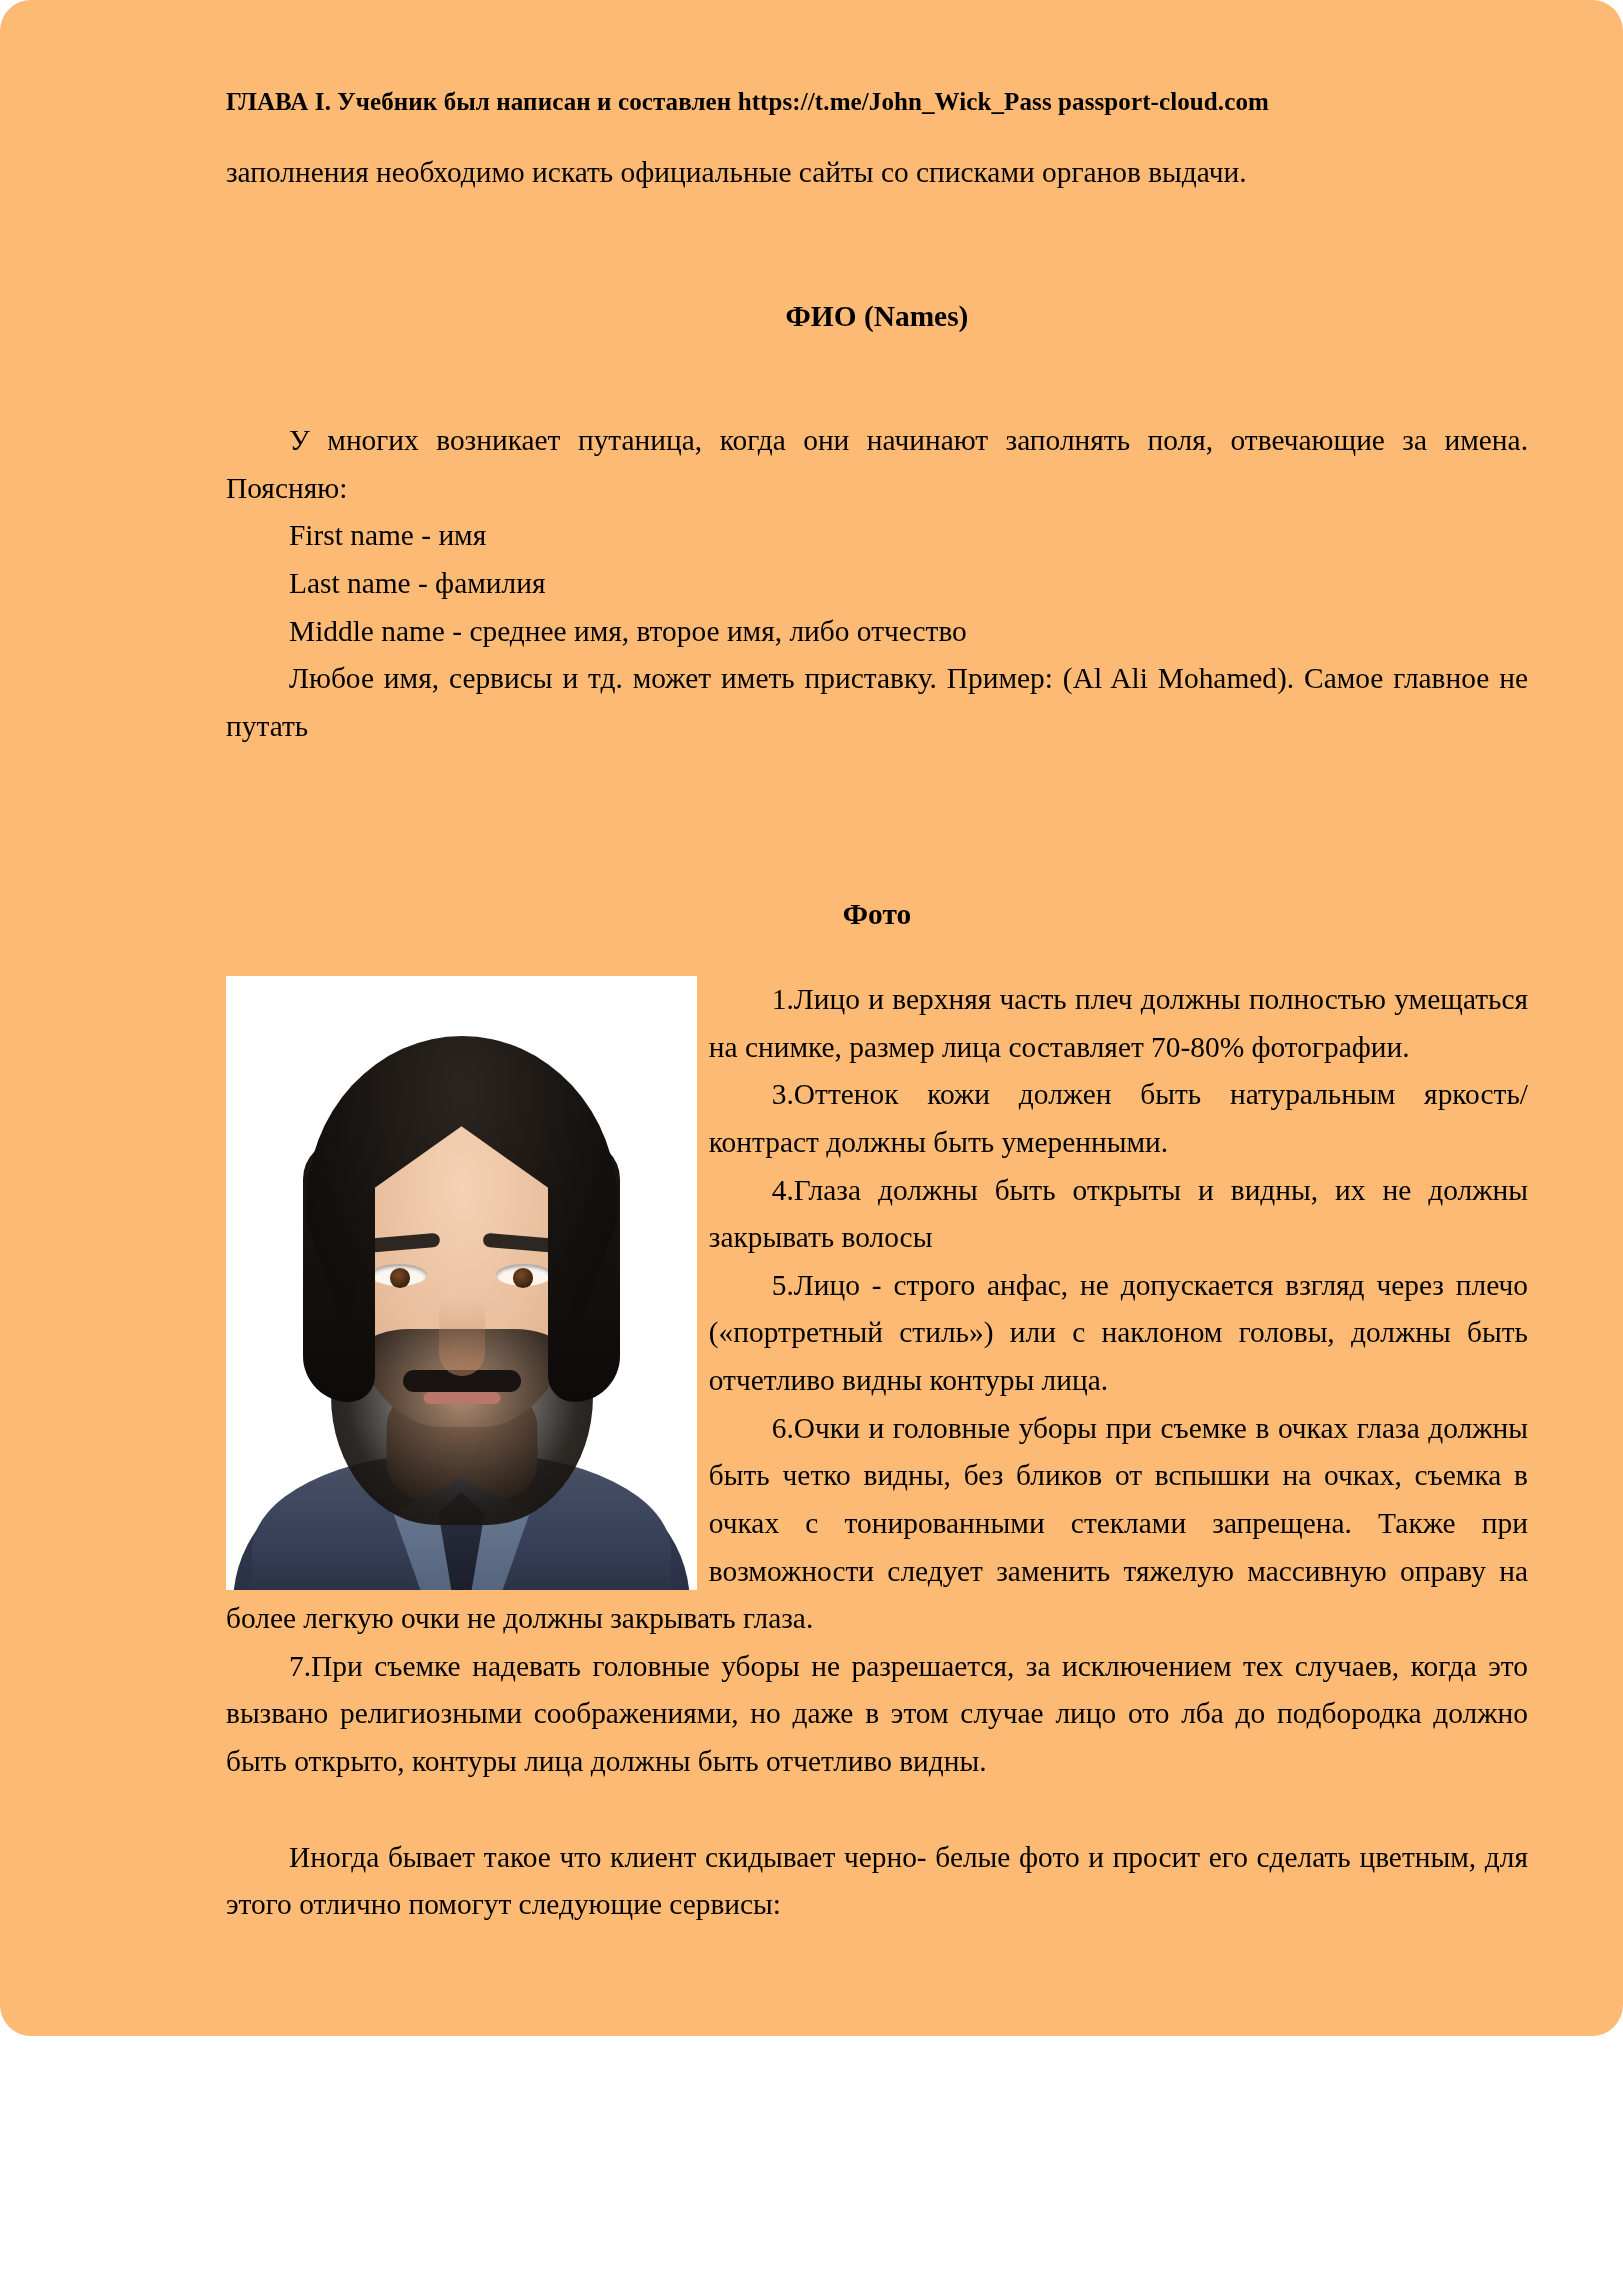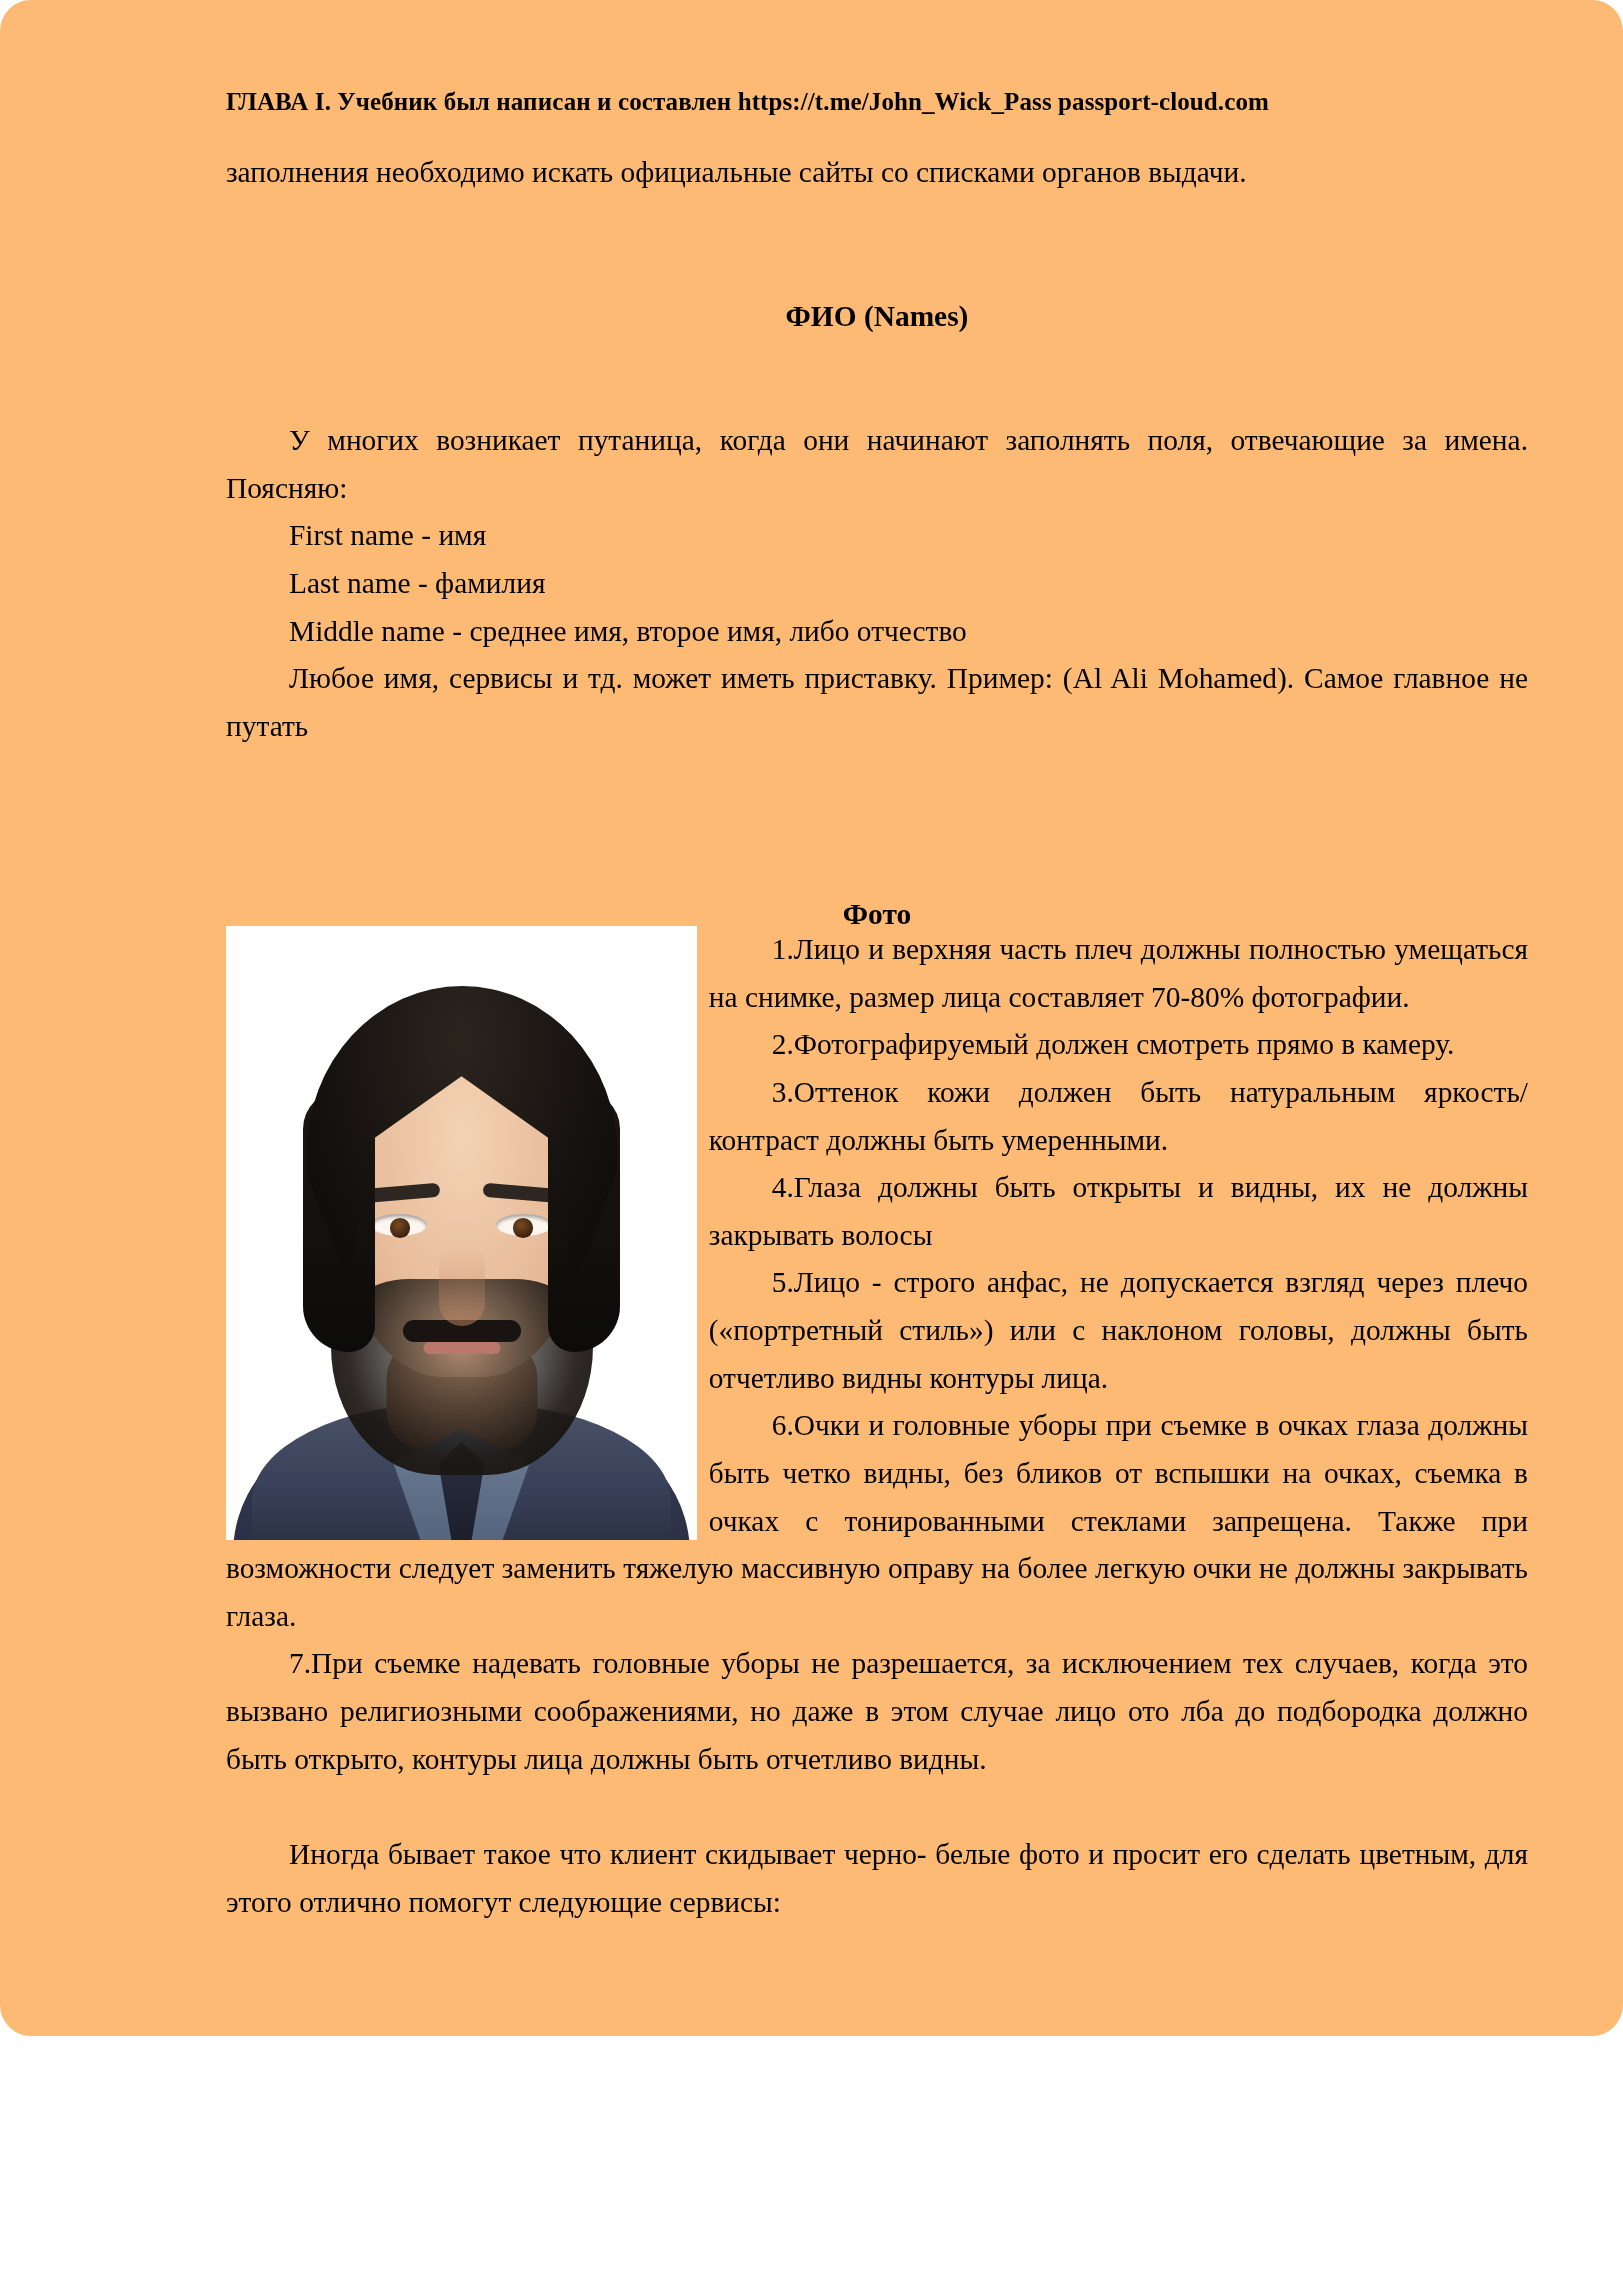--- a/index.html
+++ b/index.html
@@ -66,21 +66,21 @@
 
   .defs p { margin: 0; text-indent: 63px; text-align: left; font-size: 29.4px; line-height: 1.62; }
 
   
   #block-photo-heading { position: absolute; left: 226px; top: 891px; width: 1302px; }
 
   
   #block-photo-wrap {
     position: absolute;
     left: 226px;
-    top: 926px;
+    top: 976px;
     width: 1302px;
   }
   .photo-figure {
     float: left;
     width: 471px;
     height: 614px;
     margin: 0 11.8px 3.9px 0;
     position: relative;
     overflow: hidden;
     background: #ffffff;
@@ -258,21 +258,20 @@
         <div class="p-iris-l"></div>
         <div class="p-iris-r"></div>
         <div class="p-hair-side-l"></div>
         <div class="p-hair-side-r"></div>
         <div class="p-hair"></div>
       </div>
     </figure>
 
     <div class="wrapped-list">
       <p><span class="num">1.</span><span>Лицо и верхняя часть плеч должны полностью умещаться на снимке, размер лица составляет 70-80% фотографии.</span></p>
-      <p><span class="num">2.</span><span>Фотографируемый должен смотреть прямо в камеру.</span></p>
       <p><span class="num">3.</span><span>Оттенок кожи должен быть натуральным яркость/контраст должны быть умеренными.</span></p>
       <p><span class="num">4.</span><span>Глаза должны быть открыты и видны, их не должны закрывать волосы</span></p>
       <p><span class="num">5.</span><span>Лицо - строго анфас, не допускается взгляд через плечо («портретный стиль») или с наклоном головы, должны быть отчетливо видны контуры лица.</span></p>
       <p><span class="num">6.</span><span>Очки и головные уборы при съемке в очках глаза должны быть четко видны, без бликов от вспышки на очках, съемка в очках с тонированными стеклами запрещена. Также при возможности следует заменить тяжелую массивную оправу на более легкую очки не должны закрывать глаза.</span></p>
       <p><span class="num">7.</span><span>При съемке надевать головные уборы не разрешается, за исключением тех случаев, когда это вызвано религиозными соображениями, но даже в этом случае лицо ото лба до подбородка должно быть открыто, контуры лица должны быть отчетливо видны.</span></p>
       <div class="spacer-md"></div>
       <p class="body indent">Иногда бывает такое что клиент скидывает черно- белые фото и просит его сделать цветным, для этого отлично помогут следующие сервисы:</p>
     </div>
 
   </div>

